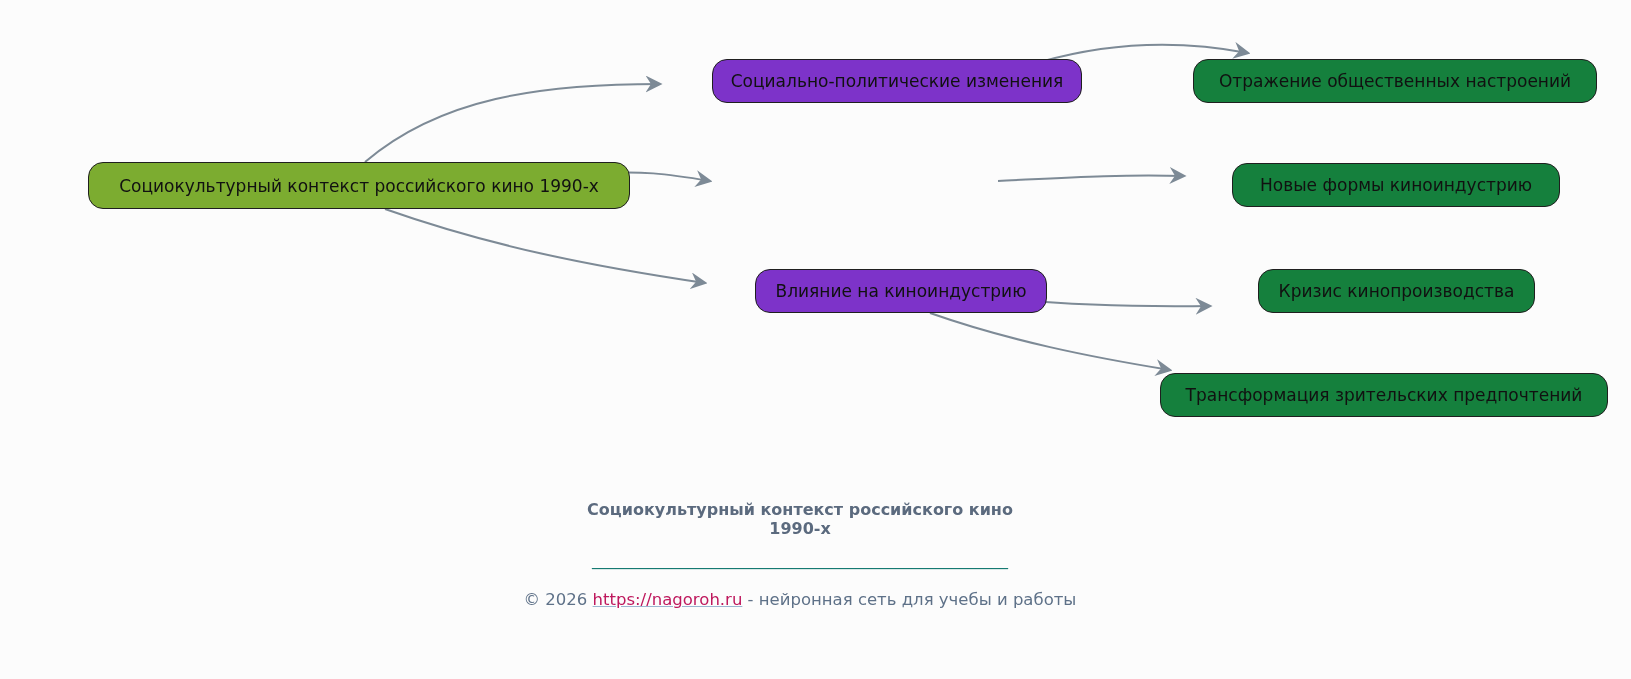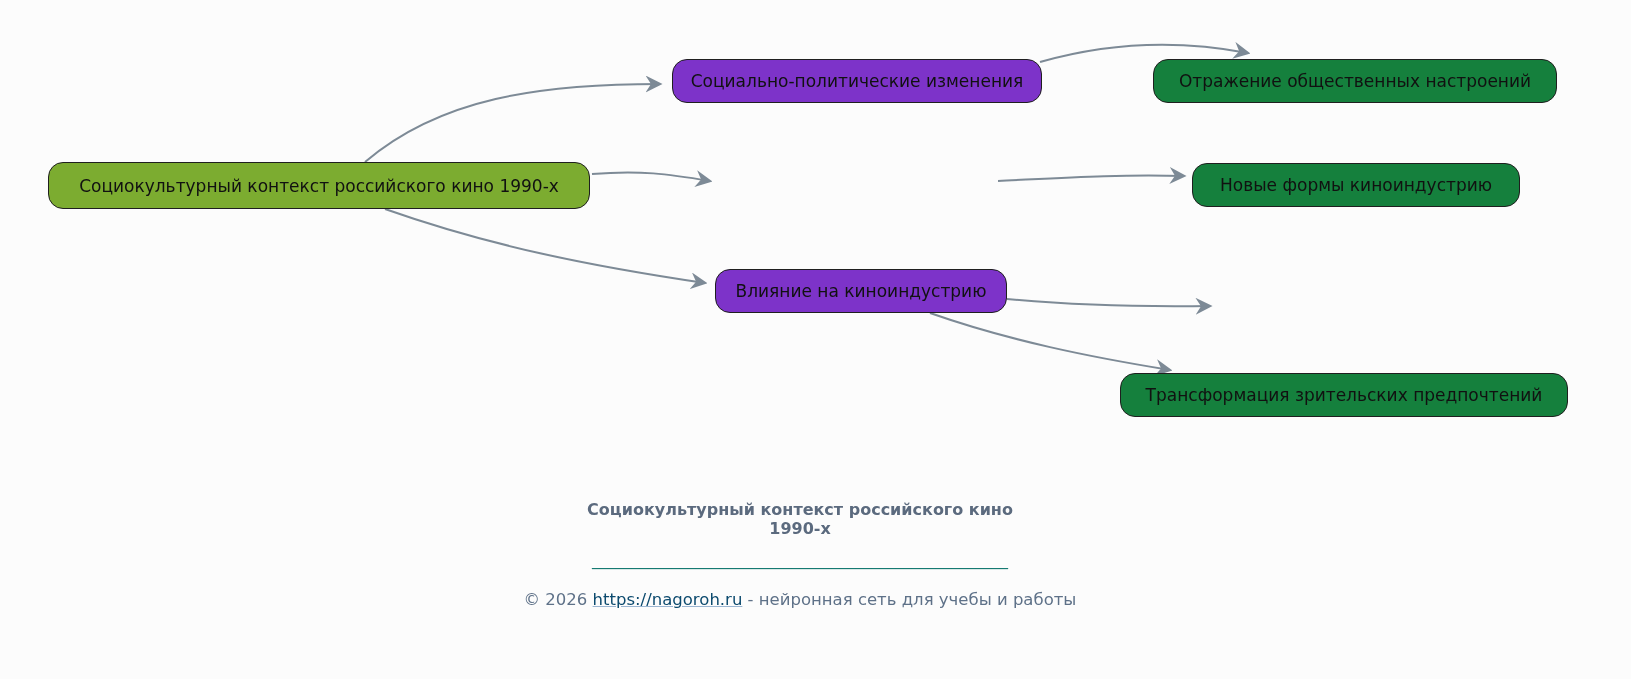--- a/index.html
+++ b/index.html
@@ -27,20 +27,21 @@
     box-sizing: border-box;
     display: flex;
     align-items: center;
     justify-content: center;
     white-space: nowrap;
     border: 1.6px solid #1f1f1f;
     border-radius: 15px;
     font-size: 17px;
     color: #111111;
     padding: 0 12px;
+    margin-left: 40px;
   }
   .node-root  { background: #7cac30; }
   .node-branch{ background: #7d33c9; }
   .node-leaf  { background: #15803d; }
 
   .footer {
     position: absolute;
     left: 0;
     top: 500px;
     width: 1600px;
@@ -62,21 +63,21 @@
     line-height: 16px;
     color: #0f766e;
     letter-spacing: 0;
   }
   .footer-copyright {
     margin-top: 22px;
     font-size: 16.5px;
     color: #5e7188;
   }
   .footer-copyright a {
-    color: #0c4a6e;
+    color: #be185d;
     text-decoration: underline;
     text-decoration-color: rgba(74,122,173,0.55);
   }
 </style>
 </head>
 <body>
 
 <div class="canvas">
 
   <svg class="edges" viewBox="0 0 1631 679" xmlns="http://www.w3.org/2000/svg">
@@ -100,20 +101,21 @@
 
   <div class="node node-branch" style="left:672px; top:59px; width:370px; height:44px;">Социально-политические изменения</div>
 
 
   <div class="node node-branch" style="left:715px; top:269px; width:292px; height:44px;text-align:center;">Влияние на киноиндустрию</div>
 
   <div class="node node-leaf" style="left:1153px; top:59px; width:404px; height:44px;">Отражение общественных настроений</div>
 
   <div class="node node-leaf" style="left:1192px; top:163px; width:328px; height:44px;">Новые формы киноиндустрию</div>
 
+  <div class="node node-leaf" style="left:1218px; top:269px; width:277px; height:44px;">Кризис кинопроизводства</div>
 
   <div class="node node-leaf" style="left:1120px; top:373px; width:448px; height:44px;">Трансформация зрительских предпочтений</div>
 
   <div class="footer">
     <span class="footer-title">Социокультурный контекст российского кино 1990-х</span>
     <div class="footer-divider">____________________________________________________</div>
     <div class="footer-copyright"><span>© 2026 </span><a href="#">https://nagoroh.ru</a><span> - нейронная сеть для учебы и работы</span></div>
   </div>
 
 </div>

